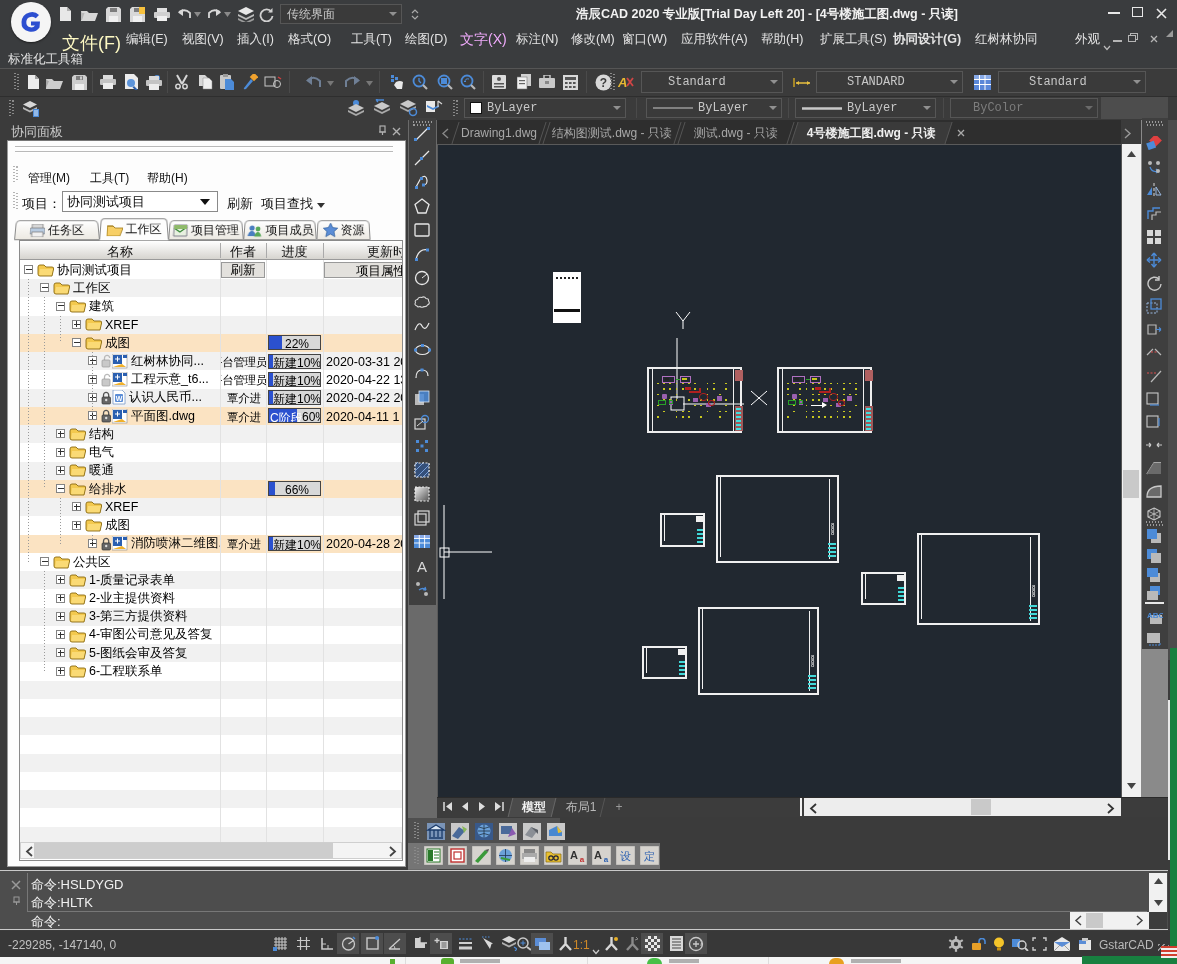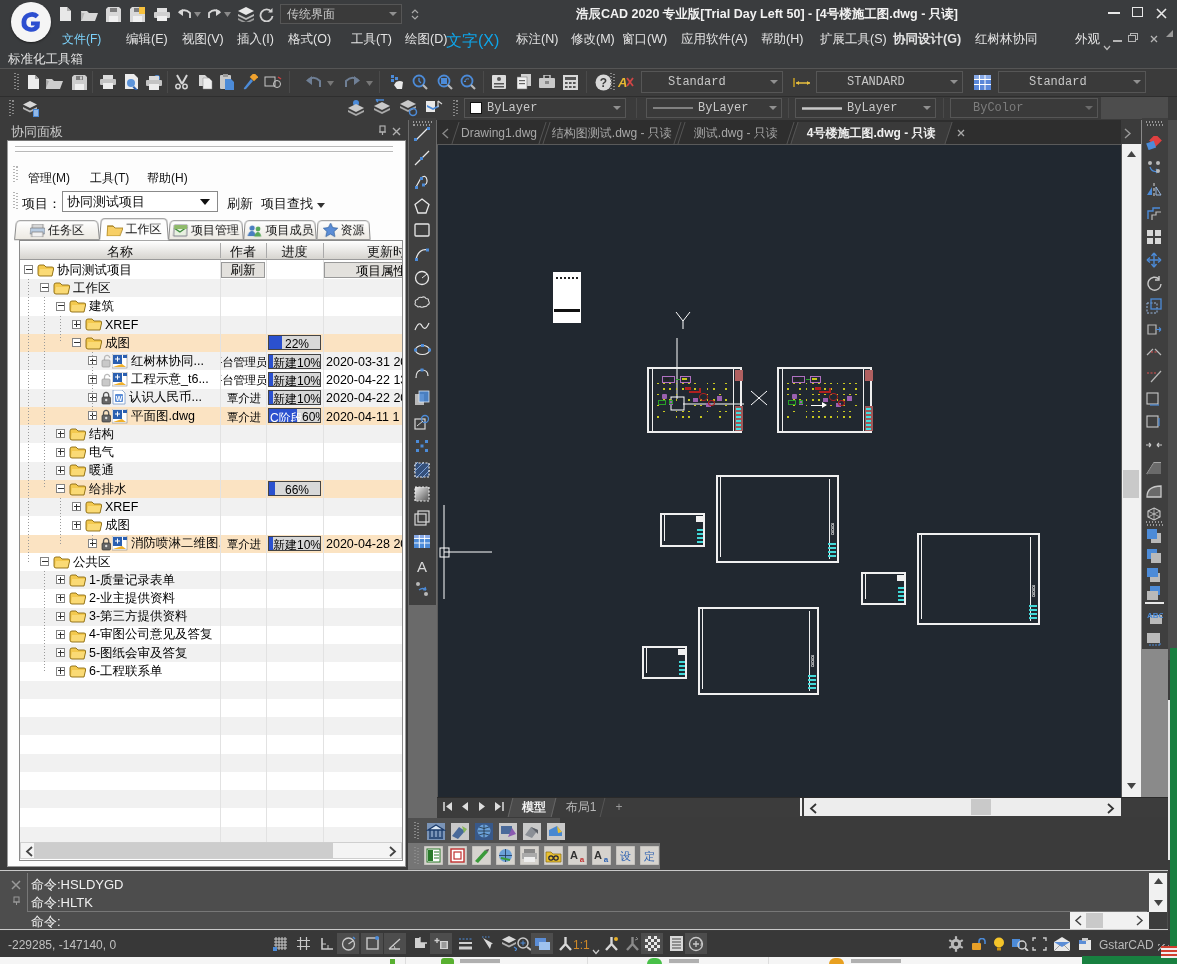--- a/index.html
+++ b/index.html
@@ -89,36 +89,36 @@
         <path d="M12.5 5 A6 6 0 1 0 13.5 9" fill="none" stroke="#d0d0d0" stroke-width="1.8"></path>
         <path d="M13.5 1 L13.5 5.5 L9 5.5 z" fill="#d0d0d0"></path>
       </svg>
     </div>
     <div class="combo" style="left:280px;top:4px;width:122px;height:20px;padding-left:6px;">传统界面<span class="arr"></span></div>
     <div class="ico" style="left:410px;top:8px;width:14px;height:12px;">
       <svg width="13" height="11">
         <path d="M1 4 L4 1 L7 4 M1 7 L4 10 L7 7" fill="none" stroke="#aaa" stroke-width="1.2"></path>
       </svg>
     </div>
-    <div class="abs" style="left:576px;top:6px;width:400px;height:16px;color:#f2f2f2;font-size:12.5px;font-weight:bold;white-space:nowrap;">浩辰CAD 2020 专业版<span style="font-weight:bold">[Trial Day Left 50] - [4号楼施工图.dwg - 只读]</span></div>
+    <div class="abs" style="left:576px;top:6px;width:400px;height:16px;color:#f2f2f2;font-size:12.5px;font-weight:bold;white-space:nowrap;">浩辰CAD 2020 专业版<span style="font-weight:bold">[Trial Day Left 20] - [4号楼施工图.dwg - 只读]</span></div>
     <div class="abs" style="left:1108px;top:12px;width:12px;height:2px;background:#e8e8e8;"></div>
     <div class="abs" style="left:1132px;top:7px;width:11px;height:10px;border:1.5px solid #e8e8e8;"></div>
     <div class="ico" style="left:1155px;top:7px;width:12px;height:12px;">
       <svg width="11" height="11">
         <path d="M1 1 L10 10 M1 10 L10 1" stroke="#e8e8e8" stroke-width="1.6"></path>
       </svg>
     </div>
-    <div class="abs" style="left:62px;top:31px;height:15px;color:#7dd3fc;font-size:12px;white-space:nowrap;">文件(F)</div>
+    <div class="abs" style="left:62px;top:31px;height:15px;color:#fef9c3;font-size:18px;white-space:nowrap;">文件(F)</div>
     <div class="abs" style="left:126px;top:31px;height:15px;color:#e4e4e4;font-size:12.5px;white-space:nowrap;">编辑(E)</div>
     <div class="abs" style="left:182px;top:31px;height:15px;color:#e4e4e4;font-size:12.5px;white-space:nowrap;">视图(V)</div>
     <div class="abs" style="left:237px;top:31px;height:15px;color:#e4e4e4;font-size:12.5px;white-space:nowrap;">插入(I)</div>
     <div class="abs" style="left:288px;top:31px;height:15px;color:#e4e4e4;font-size:12.5px;white-space:nowrap;">格式(O)</div>
     <div class="abs" style="left:351px;top:31px;height:15px;color:#e4e4e4;font-size:12.5px;white-space:nowrap;">工具(T)</div>
     <div class="abs" style="left:405px;top:31px;height:15px;color:#e4e4e4;font-size:12.5px;white-space:nowrap;">绘图(D)</div>
-    <div class="abs" style="left:446px;top:31px;height:15px;color:#0ea5e9;font-size:16px;white-space:nowrap;">文字(X)</div>
+    <div class="abs" style="left:460px;top:31px;height:15px;color:#f0abfc;font-size:14px;white-space:nowrap;">文字(X)</div>
     <div class="abs" style="left:516px;top:31px;height:15px;color:#e4e4e4;font-size:12.5px;white-space:nowrap;">标注(N)</div>
     <div class="abs" style="left:571px;top:31px;height:15px;color:#e4e4e4;font-size:12.5px;white-space:nowrap;">修改(M)</div>
     <div class="abs" style="left:622px;top:31px;height:15px;color:#e4e4e4;font-size:12.5px;white-space:nowrap;">窗口(W)</div>
     <div class="abs" style="left:681px;top:31px;height:15px;color:#e4e4e4;font-size:12.5px;white-space:nowrap;">应用软件(A)</div>
     <div class="abs" style="left:761px;top:31px;height:15px;color:#e4e4e4;font-size:12.5px;white-space:nowrap;">帮助(H)</div>
     <div class="abs" style="left:820px;top:31px;height:15px;color:#e4e4e4;font-size:12.5px;white-space:nowrap;">扩展工具(S)</div>
     <div class="abs" style="left:893px;top:31px;height:15px;color:#e4e4e4;font-size:12.5px;white-space:nowrap;font-weight:bold;">协同设计(G)</div>
     <div class="abs" style="left:975px;top:31px;height:15px;color:#e4e4e4;font-size:12.5px;white-space:nowrap;">红树林协同</div>
     <div class="abs" style="left:1075px;top:31px;height:15px;color:#e4e4e4;font-size:12.5px;white-space:nowrap;">外观</div>
     <div class="abs" style="left:1103px;top:37px;width:8px;height:8px;"><svg width="8" height="6">

